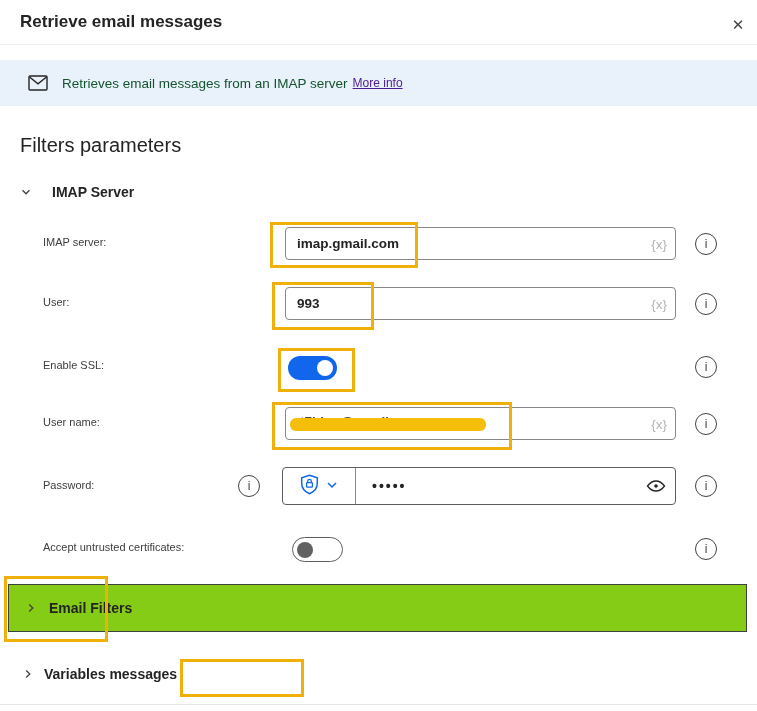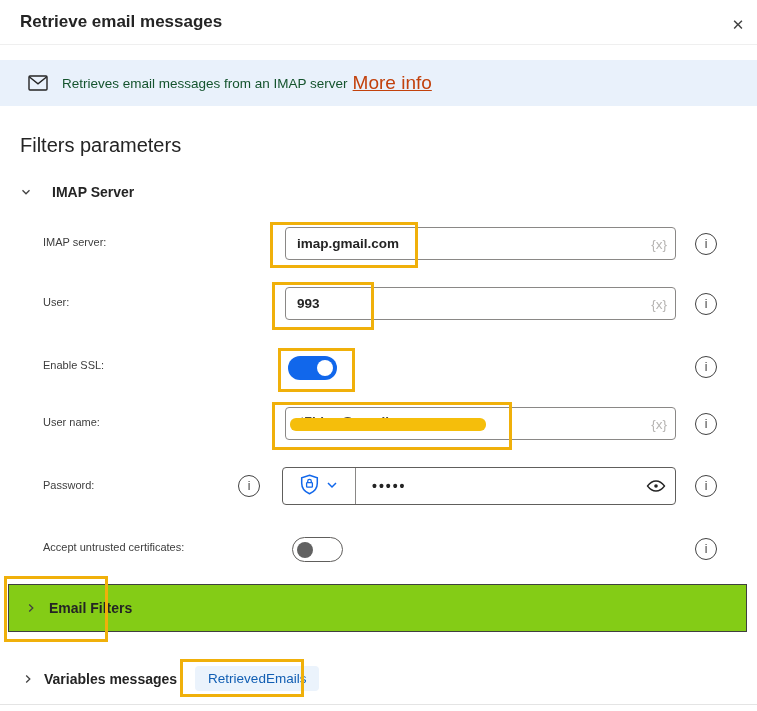--- a/index.html
+++ b/index.html
@@ -11,21 +11,21 @@
   
   .hdr-title { position:absolute; left:20px; top:12px; font-size:17px; font-weight:700; color:#242424; }
   .close-btn { position:absolute; left:726px; top:13px; width:24px; height:24px;
     display:flex; align-items:center; justify-content:center; font-size:15px; color:#424242; cursor:pointer; }
   .hdr-divider { position:absolute; left:0; top:44px; width:757px; height:1px; background:#efefef; }
   
   .banner { position:absolute; left:0; top:60px; width:757px; height:46px; background:#E9F1FB;
     display:flex; align-items:center; padding-left:28px; }
   .banner .env { margin-right:14px; display:flex; }
   .banner-text { font-size:13.5px; color:#14532d; }
-  .banner-link { font-size:19px; color:#c2410c; text-decoration:underline; margin-left:5px; cursor:pointer; }
+  .banner-link { font-size:12px; color:#4c1d95; text-decoration:underline; margin-left:5px; cursor:pointer; }
   
   .select-params { position:absolute; left:20px; top:134px; font-size:20px; font-weight:400; color:#242424; }
   .section-hdr { position:absolute; left:20px; top:184px; display:flex; align-items:center; cursor:pointer;gap:12px; }
   .section-hdr .chev { display:flex; margin-right:8px; }
   .section-hdr .sec-label { font-size:14px; font-weight:700; color:#242424; }
   
   .row-label { position:absolute; left:43px; font-size:11px; color:#3d3d3d; }
   .text-input { position:absolute; left:285px; width:391px; height:33px; border:1px solid #8A8886;
     border-radius:4px; background:#fff; display:flex; align-items:center; padding:0 32px 0 11px; }
   .input-value { font-size:13.5px; font-weight:700; color:#242424; white-space:nowrap; }
@@ -175,21 +175,20 @@
     <span class="filters-label">Email Filters</span>
   </div>
 
   <div class="vars-row">
     <span class="chev">
       <svg width="12" height="12" viewBox="0 0 12 12">
           <path d="M4.2 2.5L7.8 6l-3.6 3.5" fill="none" stroke="#424242" stroke-width="1.3"></path>
         </svg>
     </span>
     <span class="vars-label">Variables messages</span>
-    <span class="var-pill">RetrievedEmails</span>
   </div>
 
   <div class="bottom-divider"></div>
 
   <div class="hl hl1"></div>
   <div class="hl hl2"></div>
   <div class="hl hl3"></div>
   <div class="hl hl4"></div>
   <div class="hl hl5"></div>
   <div class="hl hl6"></div>

